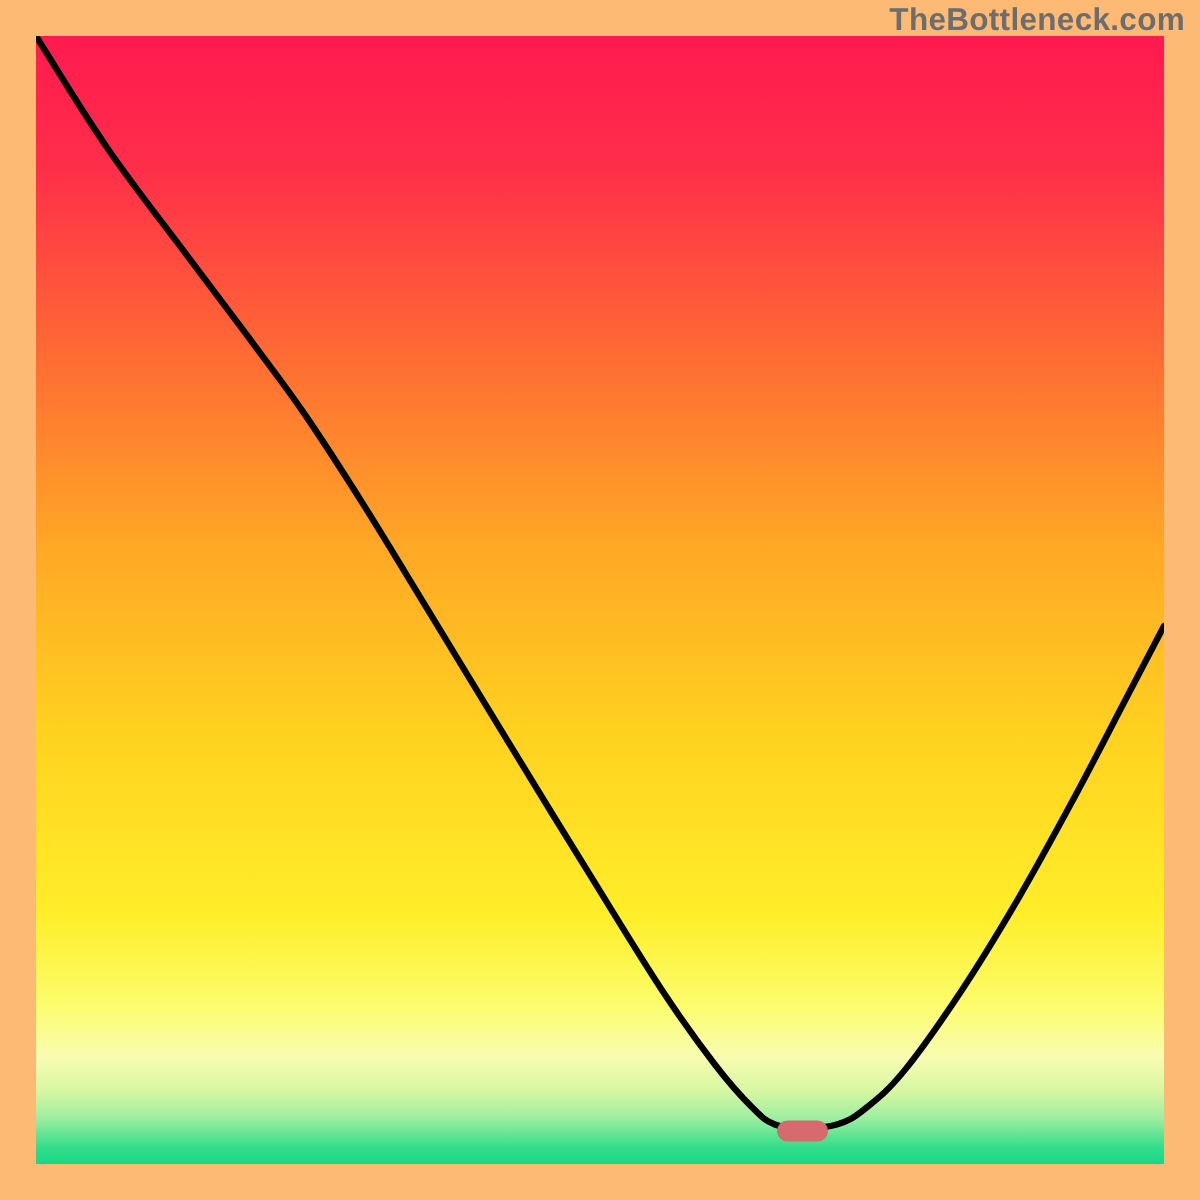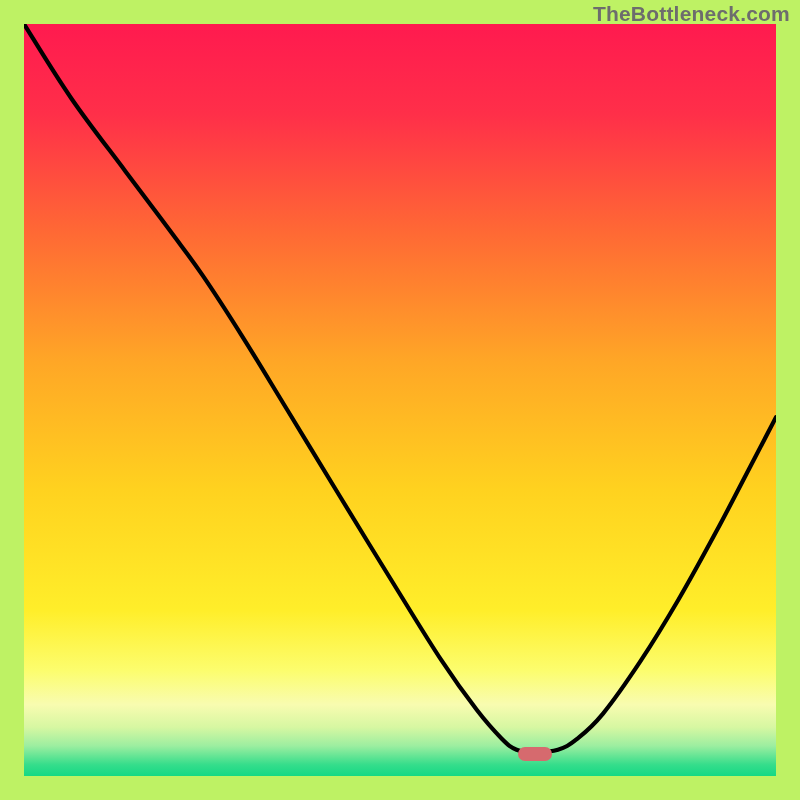--- a/index.html
+++ b/index.html
@@ -9,21 +9,21 @@
     height: 800px;
     background: #000;
     overflow: hidden;
   }
   .frame {
     position: absolute;
     left: 0;
     top: 0;
     width: 800px;
     height: 800px;
-    background: #bef264;
+    background: #fdba74;
   }
   .plot {
     position: absolute;
     left: 24px;
     top: 24px;
     width: 752px;
     height: 752px;
     overflow: hidden;
   }
   .gradient {

